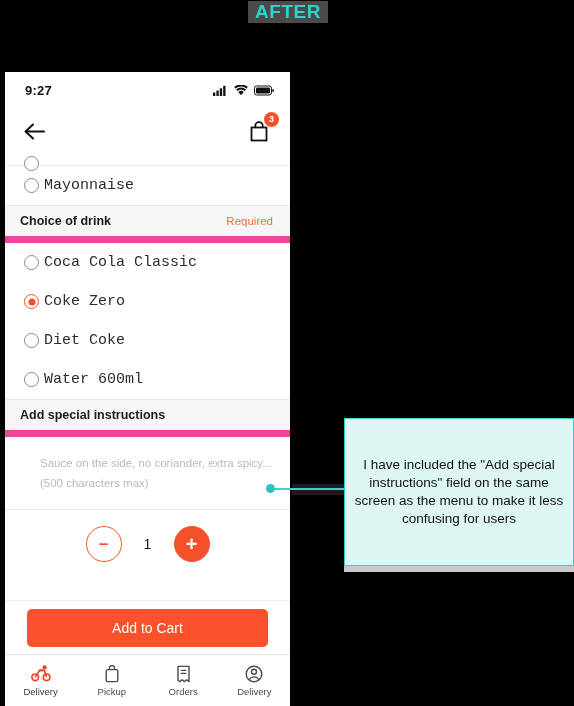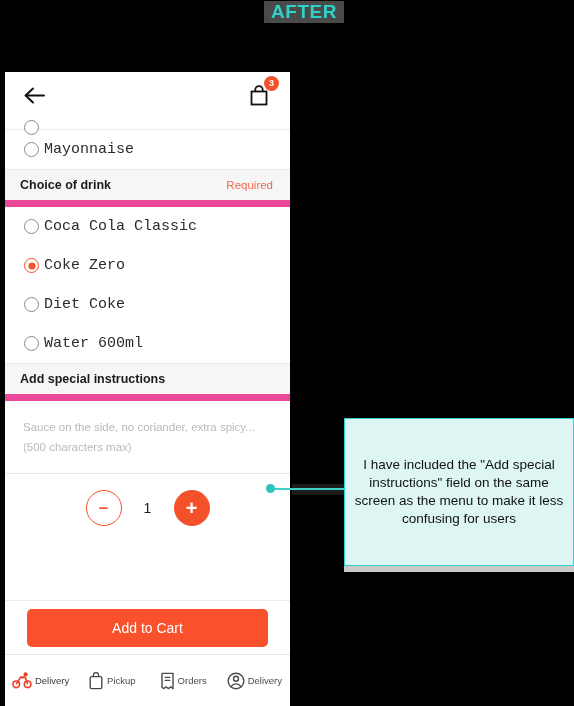--- a/index.html
+++ b/index.html
@@ -6,21 +6,21 @@
   html, body {
     width: 574px; height: 706px;
     background: #000000;
     font-family: "Liberation Sans", sans-serif;
     overflow: hidden;
   }
   #root { position: relative; width: 574px; height: 706px; background: #000; }
 
   
   .after-banner {
-    position: absolute; left: 264px; top: 1px;
+    position: absolute; left: 248px; top: 1px;
     width: 80px; height: 22px;
     background: #4a4a4a;
     display: flex; align-items: center; justify-content: center;
   }
   .after-banner .after-text {
     font-size: 19px; font-weight: bold; letter-spacing: 0.5px;
     color: #2ed3c8;
     font-family: "Liberation Sans", sans-serif;
   }
 
@@ -102,21 +102,21 @@
     background: #f6f6f6;
     display: flex; align-items: center; justify-content: space-between;
     padding: 0 17px 0 15px;
     border-top: 1px solid #e8e8e8;
     border-bottom: 7px solid #ec4899;
   }
   .section-title { font-size: 12.5px; font-weight: bold; color: #1b1b1b; }
   .section-required { font-size: 11.5px; color: #ef6b4e; }
 
   .instr-body {
-    background: #fff; padding: 16px 6px 0 18px; height: 72px;
+    background: #fff; padding: 16px 6px 0 18px; height: 72px; margin-left: 17px;
   }
   .instr-placeholder {
     font-size: 11.5px; color: #b9b9b9; line-height: 1.75;
   }
 
   .qty-block {
     border-top: 1px solid #e8e8e8;
     height: 68px;
     display: flex; align-items: center; justify-content: center;
     gap: 20px; background: #fff;
@@ -142,21 +142,21 @@
     display: flex; align-items: center; justify-content: center;
     cursor: pointer; border: none;
     font-family: "Liberation Sans", sans-serif;
   }
 
   .tabbar {
     flex: 0 0 52px; display: flex; align-items: stretch;
     border-top: 1px solid #e4e4e4; background: #fff;
   }
   .tab {
-    flex: 1; display: flex; flex-direction: row;
+    flex: 1; display: flex; flex-direction: column;
     align-items: center; justify-content: center; gap: 3px;
     cursor: pointer;
     text-align: center;
   }
   .tab-label { font-size: 9.5px; color: #4a4a4a; }
   .tab.active .tab-label { color: #3b3b3b; }
   .tab-icon { height: 19px; display: flex; align-items: center; justify-content: center; }
 
   
   .anno-box {
@@ -193,20 +193,41 @@
 <body>
 
 <div id="root">
 
   <div class="after-banner">
     <span class="after-text">AFTER</span>
   </div>
 
   <div class="phone">
 
+    <div class="statusbar">
+      <span class="status-time">9:27</span>
+      <span class="status-icons">
+        <svg width="15" height="11" viewBox="0 0 15 11">
+          <rect x="0" y="7.5" width="2.3" height="3.5" fill="#111"></rect>
+          <rect x="3.4" y="5.5" width="2.3" height="5.5" fill="#111"></rect>
+          <rect x="6.8" y="3.3" width="2.3" height="7.7" fill="#111"></rect>
+          <rect x="10.2" y="0.8" width="2.3" height="10.2" fill="#111"></rect>
+        </svg>
+        <svg width="14" height="11" viewBox="0 0 14 11">
+          <path d="M7 10.3 L4.3 6.9 a4.3 4.3 0 0 1 5.4 0 Z" fill="#111"></path>
+          <path d="M2.1 4.4 a7.6 7.6 0 0 1 9.8 0 l-1.3 1.6 a5.6 5.6 0 0 0 -7.2 0 Z" fill="#111"></path>
+          <path d="M0.2 2 a10.4 10.4 0 0 1 13.6 0 l-1.3 1.6 a8.4 8.4 0 0 0 -11 0 Z" fill="#111"></path>
+        </svg>
+        <svg width="20" height="11" viewBox="0 0 20 11">
+          <rect x="0.5" y="1" width="17" height="9" rx="2.2" fill="none" stroke="#111" stroke-width="1"></rect>
+          <rect x="2" y="2.5" width="14" height="6" rx="1.2" fill="#111"></rect>
+          <rect x="18.3" y="4" width="1.5" height="3" rx="0.7" fill="#111"></rect>
+        </svg>
+      </span>
+    </div>
 
     <div class="navbar">
       <span class="back-btn">
         <svg width="21" height="17" viewBox="0 0 21 17">
           <path d="M9 1.5 L1.6 8.5 L9 15.5" fill="none" stroke="#111" stroke-width="2" stroke-linecap="round" stroke-linejoin="round"></path>
           <path d="M1.8 8.5 L20 8.5" fill="none" stroke="#111" stroke-width="2" stroke-linecap="round"></path>
         </svg>
       </span>
       <span class="cart-btn">
         <svg width="20" height="21" viewBox="0 0 20 21">

